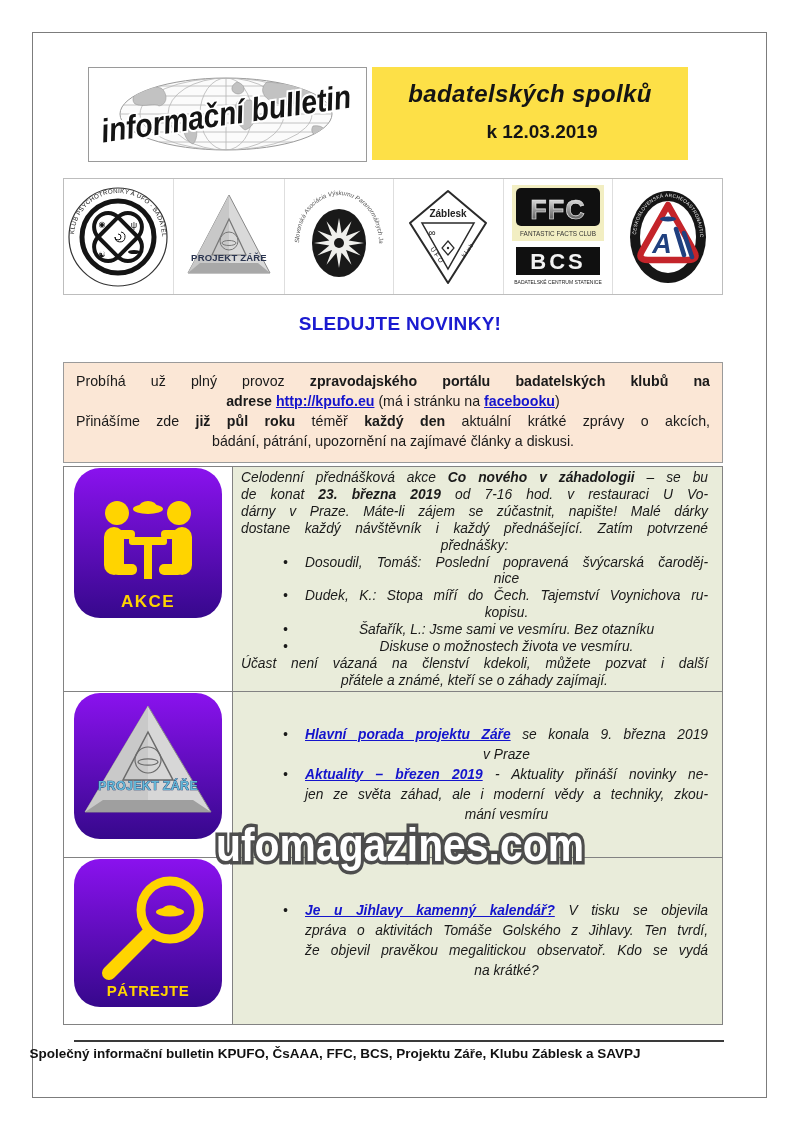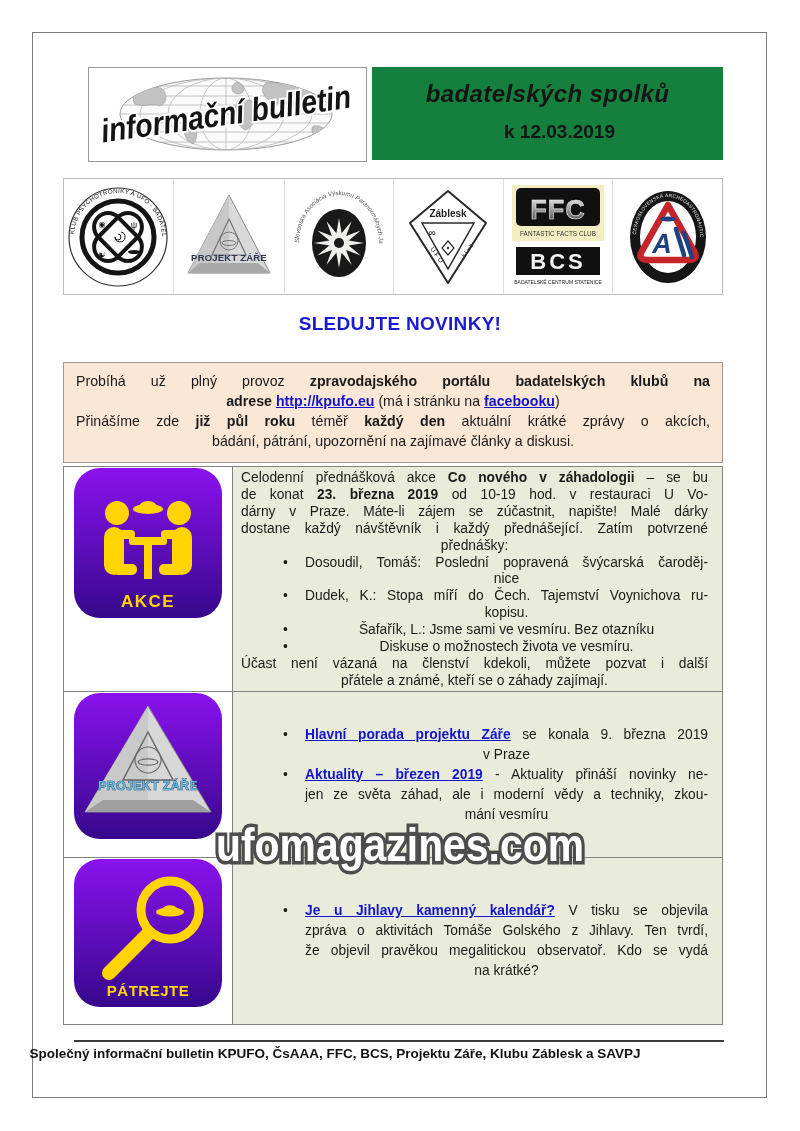--- a/index.html
+++ b/index.html
@@ -2,36 +2,36 @@
 <html><head>
 <meta charset="utf-8">
 <style>
   html,body{margin:0;padding:0;}
   body{width:800px;height:1131px;position:relative;background:#fff;overflow:hidden;
        font-family:"Liberation Sans",sans-serif;color:#1a1a1a;}
   .abs{position:absolute;}
   svg text{font-family:"Liberation Sans",sans-serif;}
   .frame{left:32px;top:32px;width:733px;height:1064px;border:1px solid #7c7c7c;}
   .logo-box{left:88px;top:67px;width:277px;height:93px;border:1px solid #9a9a9a;background:#fff;}
-  .title-box{left:372px;top:67px;width:351px;height:93px;background:#15803d;text-align:center;}
+  .title-box{left:372px;top:67px;width:316px;height:93px;background:#fde047;text-align:center;}
   .title-main{margin-top:13px;font-size:24px;font-weight:bold;font-style:italic;letter-spacing:.4px;color:#151515;}
   .title-date{margin-top:13px;font-size:19px;font-weight:bold;color:#151515;padding-left:24px;}
   .logos{left:63px;top:178px;width:660px;height:117px;border:1px solid #bdbdbd;background:#fff;display:flex;box-sizing:border-box;}
   .logo-cell{flex:1;display:flex;align-items:center;justify-content:center;border-left:1px solid #dedede;}
   .logo-cell:first-child{border-left:none;}
   .heading{left:0;top:313px;width:800px;text-align:center;font-size:19px;font-weight:bold;
            color:#1b1bd0;letter-spacing:.3px;}
   .notice{left:63px;top:362px;width:660px;height:101px;background:#fbe7d6;border:1px solid #9a9a9a;
           box-sizing:border-box;padding:8px 12px 0 12px;font-size:14.2px;line-height:20px;}
   .rows{left:63px;top:466px;width:660px;}
   .row{display:flex;border:1px solid #828282;box-sizing:border-box;background:#e9ecda;}
   .row + .row{margin-top:-1px;}
   .cell-icon{width:168px;flex:none;background:#fff;border-right:1px solid #828282;
              display:flex;align-items:flex-start;justify-content:center;}
-  .cell-text{flex:1;padding:0 14px 0 8px;min-width:0;}
+  .cell-text{flex:1;padding:0 14px 0 8px;min-width:0;font-style:italic;}
   .row1{height:226px;}
   .row1 .cell-text{padding-top:3px;font-size:13.8px;line-height:16.9px;}
   .row2{height:167px;}
   .row3{height:168px;}
   .row2 .cell-text,.row3 .cell-text{display:flex;flex-direction:column;justify-content:center;
         font-size:13.8px;line-height:20px;}
   .tline{text-align:center;}
   .tline.j{text-align:justify;text-align-last:justify;}
   .blk{position:relative;}
   .blk.bullet{padding-left:64px;}
@@ -219,21 +219,21 @@
             <rect x="86" y="97" width="24" height="11" rx="5"></rect>
           <rect x="56" y="70" width="38" height="8" rx="3"></rect>
             <rect x="71" y="74" width="8" height="38"></rect>
         </g>
         <text x="75" y="140" text-anchor="middle" font-size="17" font-weight="bold" fill="#ffd400" letter-spacing="1.5">AKCE</text>
       </svg>
     </div>
     <div class="cell-text">
         <div class="blk para">
           <div class="tline j"><span>Celodenní přednášková akce </span><span class="bold">Co nového v záhadologii</span><span> – se bu</span></div>
-          <div class="tline j"><span>de konat </span><span class="bold">23. března 2019</span><span> od 10-19 hod. v restauraci U Vo-</span></div>
+          <div class="tline j"><span>de konat </span><span class="bold">23. března 2019</span><span> od 7-16 hod. v restauraci U Vo-</span></div>
           <div class="tline j"><span>dárny v Praze. Máte-li zájem se zúčastnit, napište! Malé dárky</span></div>
           <div class="tline j"><span>dostane každý návštěvník i každý přednášející. Zatím potvrzené</span></div>
           <div class="tline"><span>přednášky:</span></div>
         </div>
         <div class="blk bullet">
           <span class="marker">•</span>
           <div class="tline j"><span>Dosoudil, Tomáš: Poslední popravená švýcarská čaroděj-</span></div>
           <div class="tline"><span>nice</span></div>
         </div>
         <div class="blk bullet">

